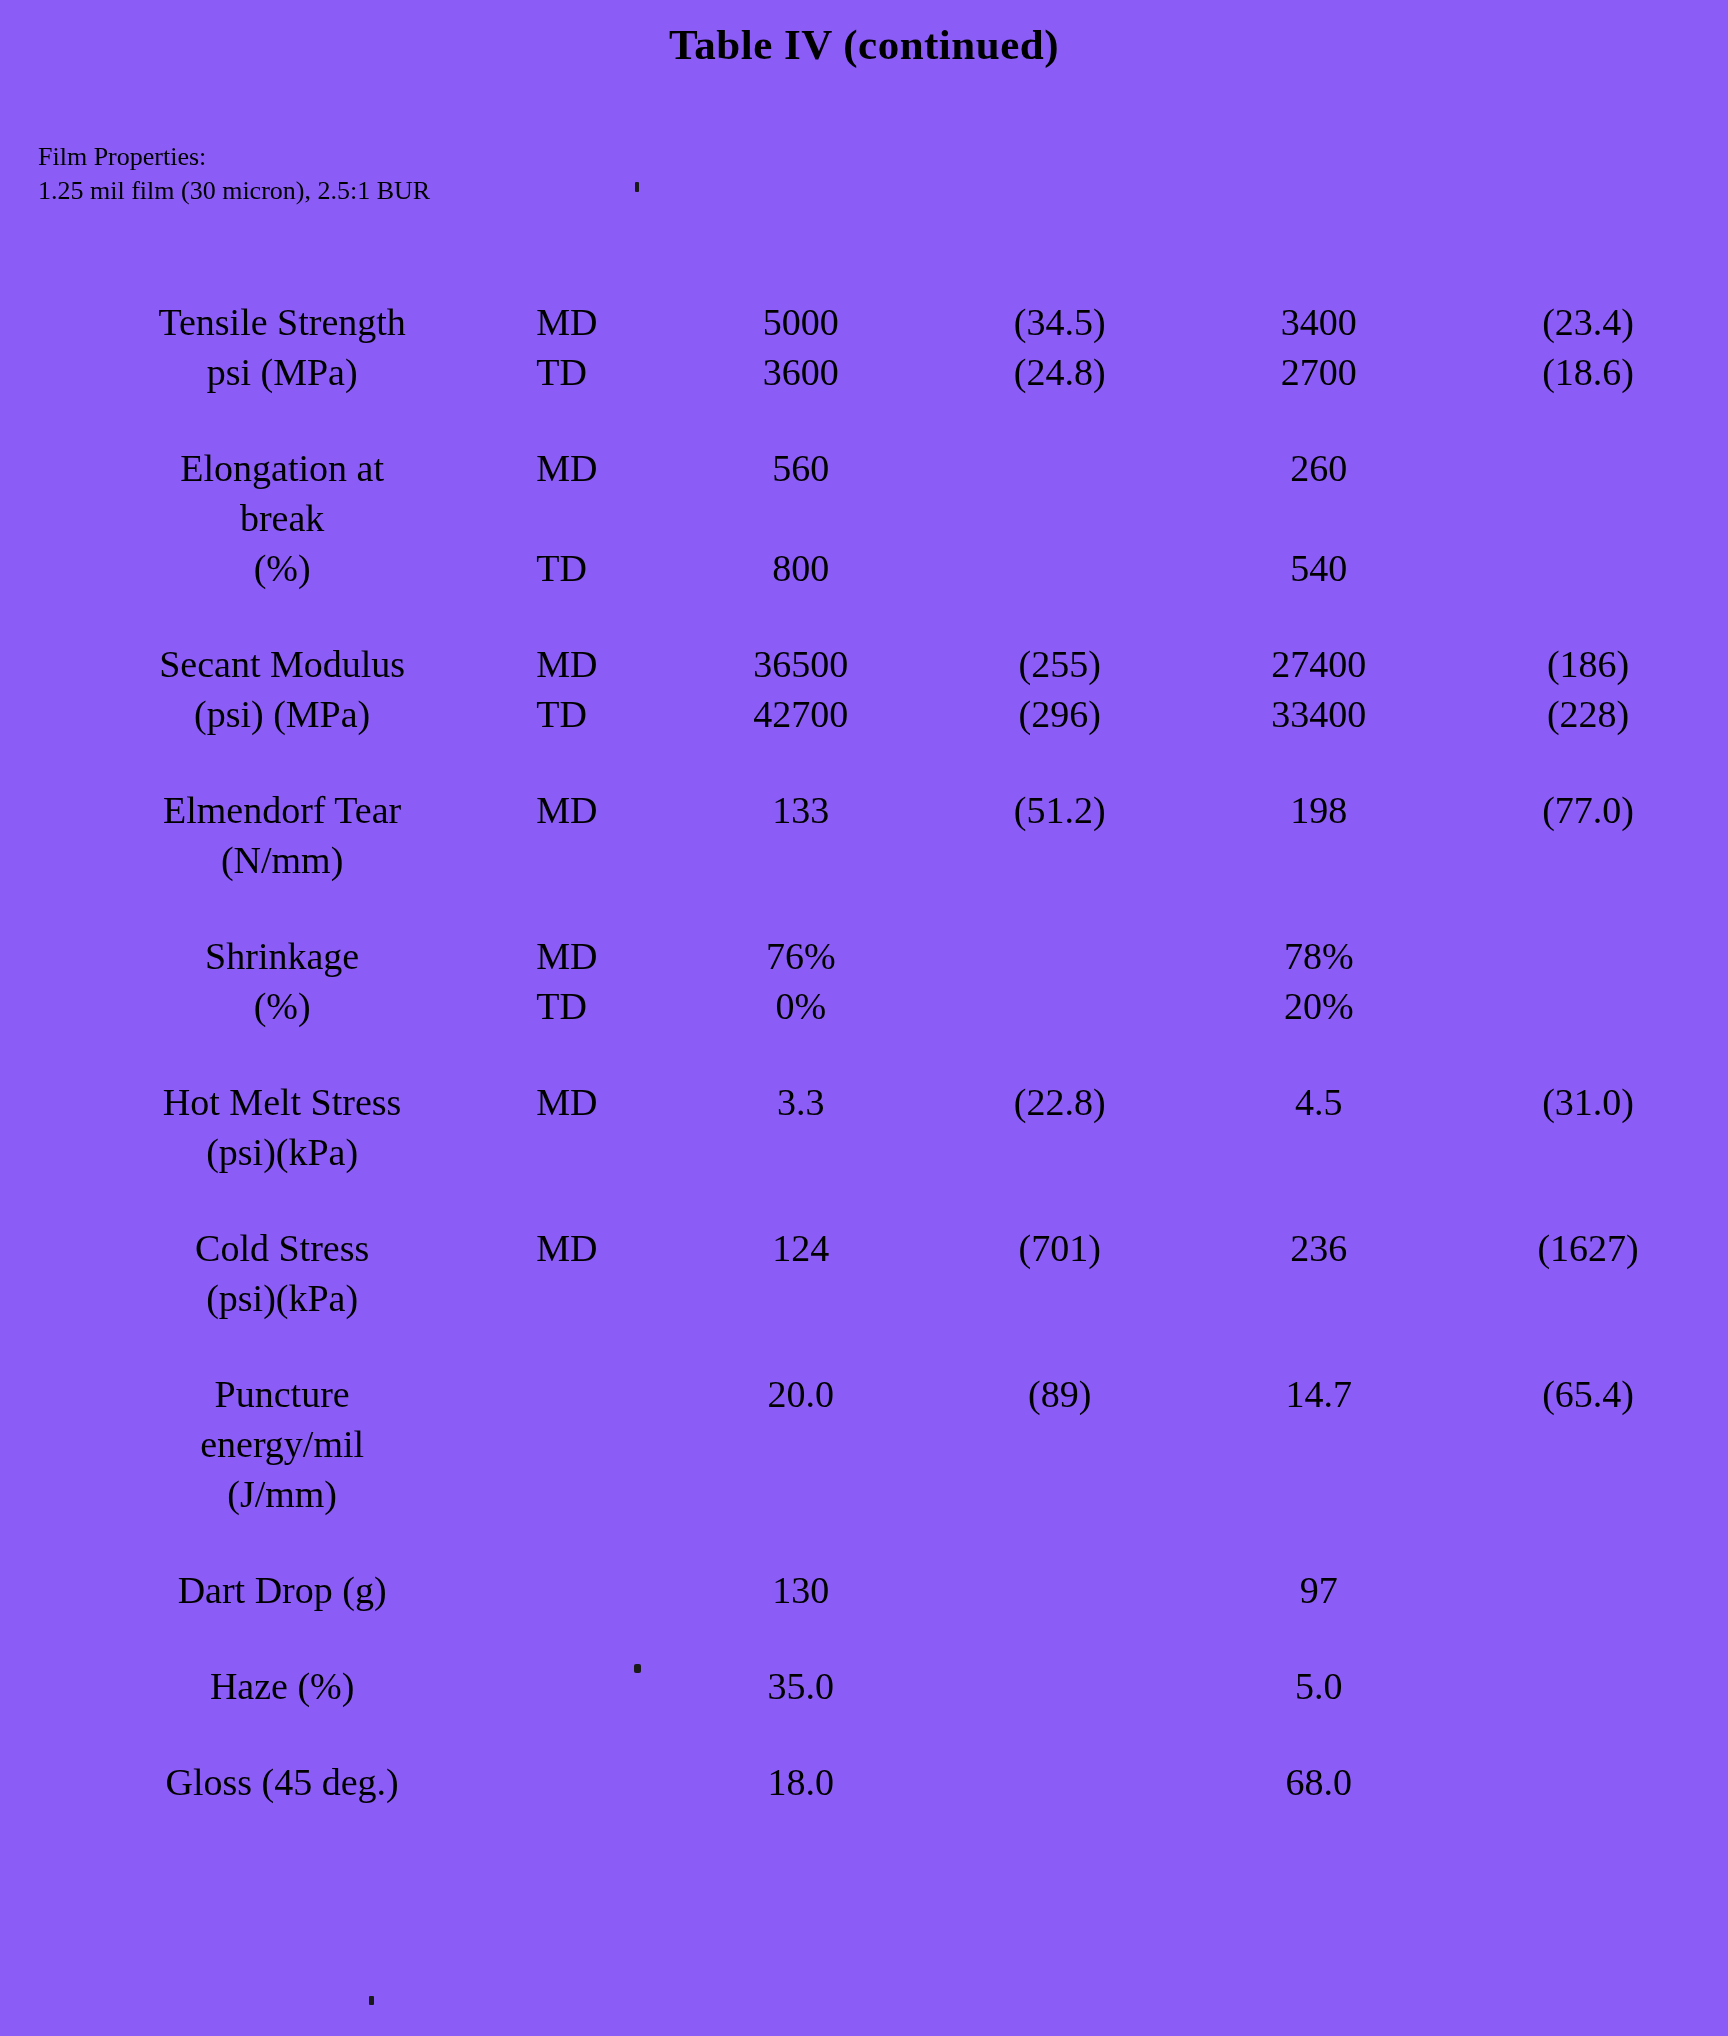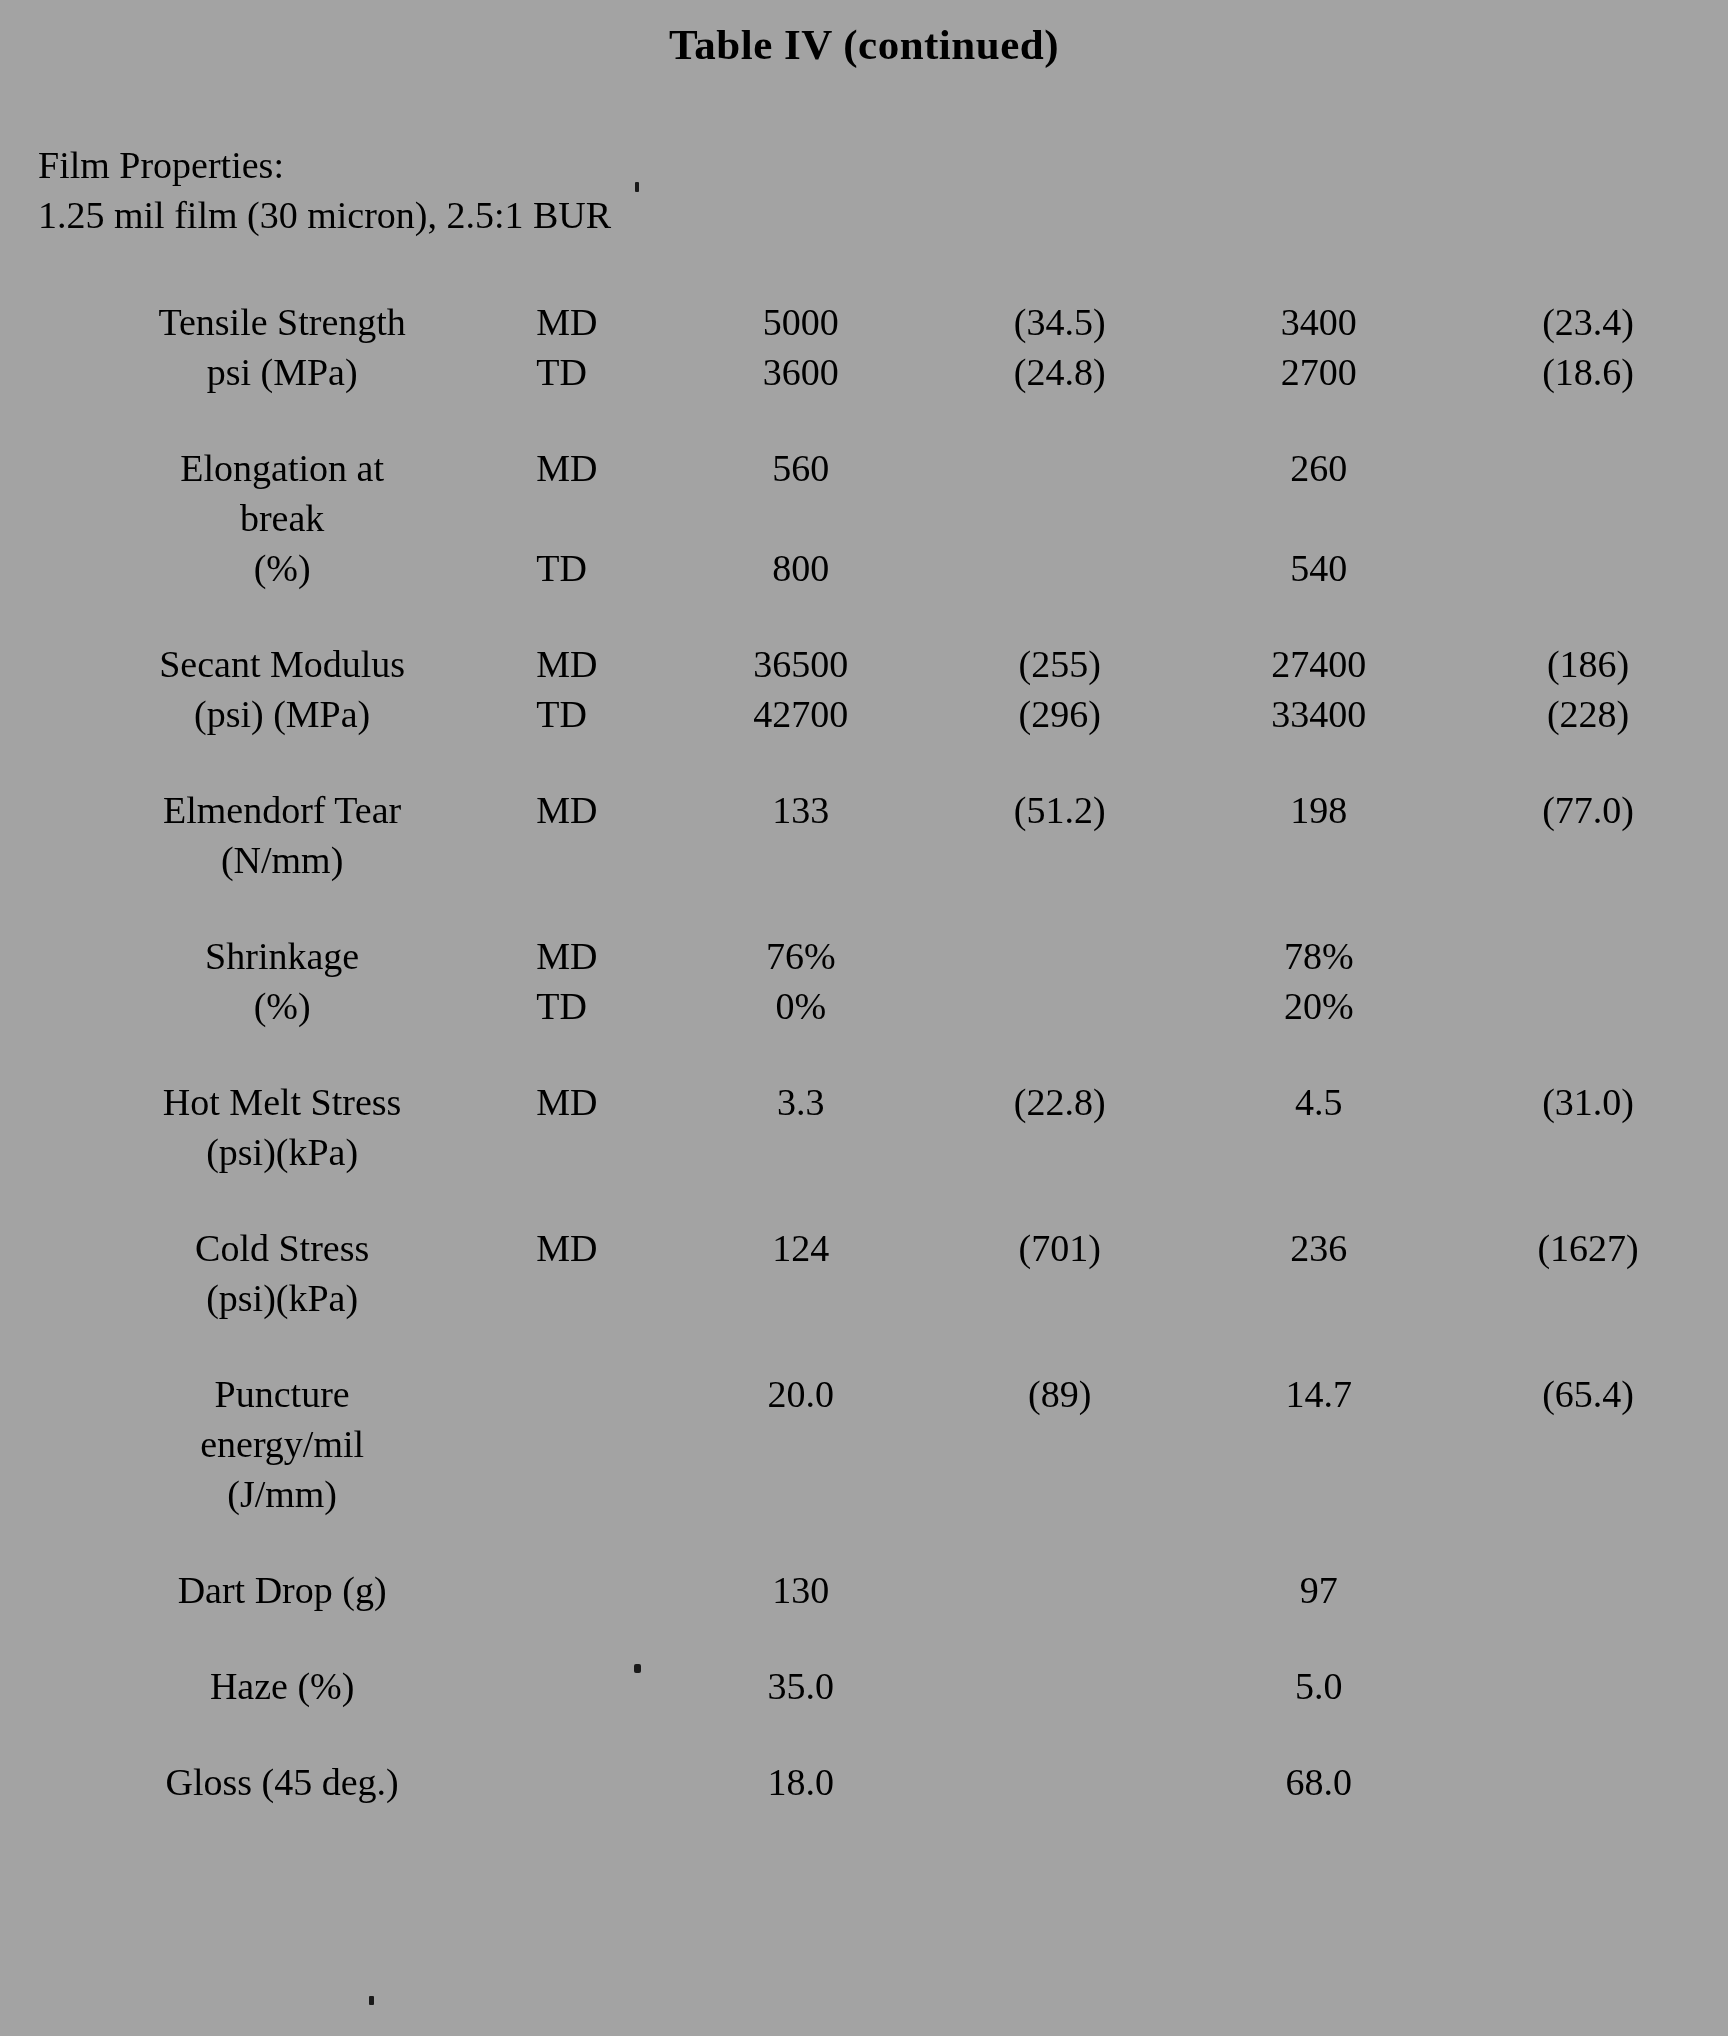--- a/index.html
+++ b/index.html
@@ -14,42 +14,42 @@
     position: relative;
     font-family: "Liberation Serif", "DejaVu Serif", serif;
     color: #000000;
     overflow: hidden;
   }
 
   .page {
     position: relative;
     width: 1728px;
     height: 2036px;
-    background: #a3a3a3;
+    background: #8b5cf6;
   }
 
   
   .doc-title {
     position: absolute;
     top: 22px;
     left: 0;
     width: 1728px;
     text-align: center;
     font-size: 43px;
     font-weight: bold;
     letter-spacing: 0.5px;
     line-height: 1.05;
   }
 
   
   .intro {
     position: absolute;
     top: 140px;
     left: 38px;
-    font-size: 38px;
+    font-size: 26px;
     line-height: 1.32;
     white-space: nowrap;
   }
   .intro-line { display: block; }
 
   
   .prop-table {
     position: absolute;
     top: 300px;
     left: 0;

